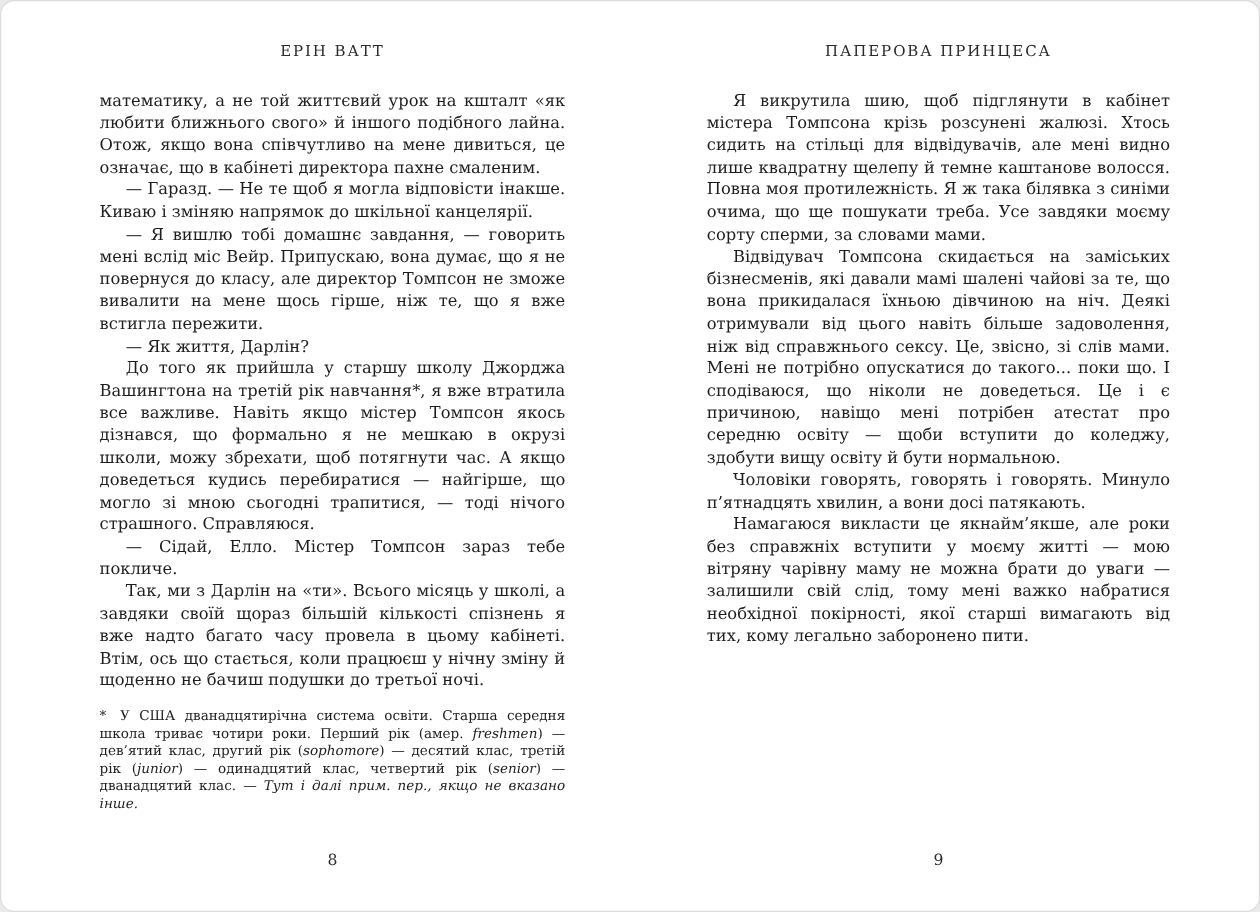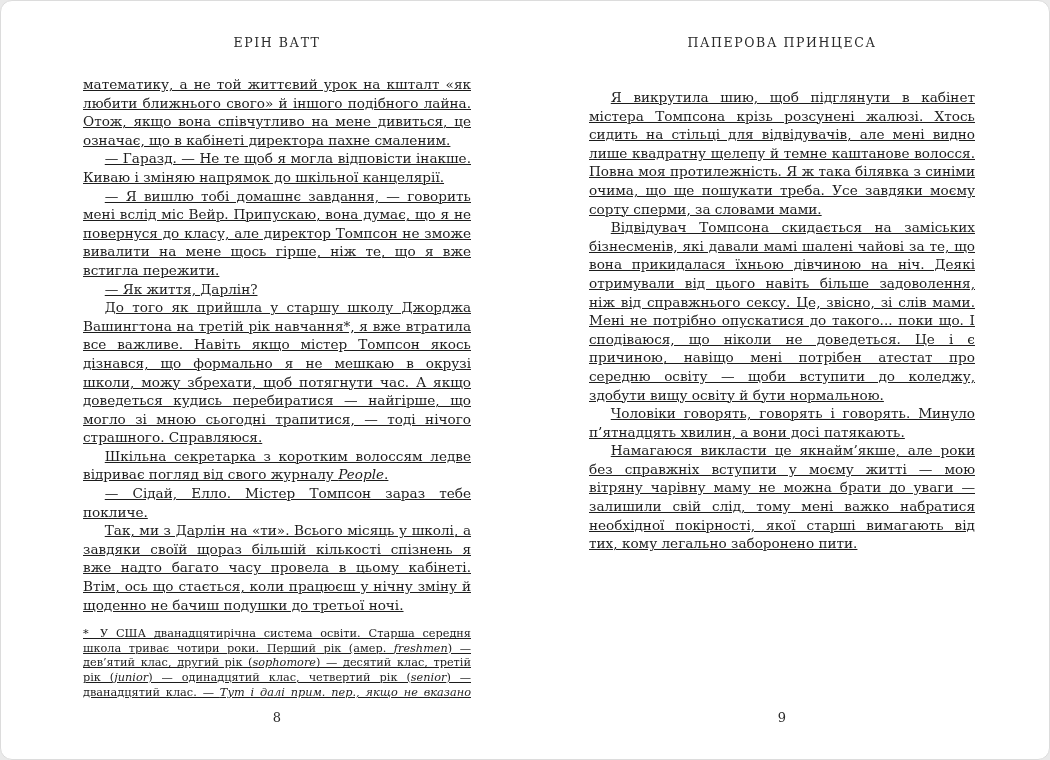--- a/index.html
+++ b/index.html
@@ -26,37 +26,36 @@
     }
     .page {
       box-sizing: border-box;
       width: 50%;
       height: 100%;
       display: flex;
       flex-direction: column;
       position: relative;
     }
     .page.left  { padding: 34px 54px 34px 82px; }
-    .page.right { padding: 34px 74px 34px 64px; gap: 13px; }
+    .page.right { padding: 34px 74px 34px 64px; }
     .running-head {
       text-align: center;
       font-size: 12.5px;
       letter-spacing: 1.6px;
       color: #2a2a2a;
       margin-bottom: 25px;
       white-space: nowrap;
     }
     .text-block {
       flex: 1 1 auto;
       font-size: 13.6px;
       line-height: 18.6px;
       color: #1d1d1d;
       text-align: justify;
       overflow: hidden;
-      text-decoration: underline;
     }
     .para {
       margin: 0;
       text-indent: 1.6em;
     }
     .para.no-indent { text-indent: 0; }
     .footnote {
       margin-top: 13px;
       font-size: 11.3px;
       line-height: 14.6px;
@@ -78,21 +77,20 @@
 <div class="book">
 
   <section class="page left">
     <header class="running-head">ЕРІН ВАТТ</header>
     <div class="text-block">
       <p class="para no-indent">математику, а не той життєвий урок на кшталт «як любити ближнього свого» й іншого подібного лайна. Отож, якщо вона співчутливо на мене дивиться, це означає, що в кабінеті директора пахне смаленим.</p>
       <p class="para">— Гаразд. — Не те щоб я могла відповісти інакше. Киваю і зміняю напрямок до шкільної канцелярії.</p>
       <p class="para">— Я вишлю тобі домашнє завдання, — говорить мені вслід міс Вейр. Припускаю, вона думає, що я не повернуся до класу, але директор Томпсон не зможе вивалити на мене щось гірше, ніж те, що я вже встигла пережити.</p>
       <p class="para">— Як життя, Дарлін?</p>
       <p class="para">До того як прийшла у старшу школу Джорджа Вашингтона на третій рік навчання*, я вже втратила все важливе. Навіть якщо містер Томпсон якось дізнався, що формально я не мешкаю в окрузі школи, можу збрехати, щоб потягнути час. А якщо доведеться кудись перебиратися — найгірше, що могло зі мною сьогодні трапитися, — тоді нічого страшного. Справляюся.</p>
-      <p class="para"><span>Шкільна секретарка з коротким волоссям ледве відриває погляд від свого журналу </span><i>People</i><span>.</span></p>
       <p class="para">— Сідай, Елло. Містер Томпсон зараз тебе покличе.</p>
       <p class="para">Так, ми з Дарлін на «ти». Всього місяць у школі, а завдяки своїй щораз більшій кількості спізнень я вже надто багато часу провела в цьому кабінеті. Втім, ось що стається, коли працюєш у нічну зміну й щоденно не бачиш подушки до третьої ночі.</p>
       <div class="footnote"><span>* У США дванадцятирічна система освіти. Старша середня школа триває чотири роки. Перший рік (амер. </span><i>freshmen</i><span>) — дев’ятий клас, другий рік (</span><i>sophomore</i><span>) — десятий клас, третій рік (</span><i>junior</i><span>) — одинадцятий клас, четвертий рік (</span><i>senior</i><span>) — дванадцятий клас. — </span><i>Тут і далі прим. пер., якщо не вказано інше.</i></div>
     </div>
     <div class="pagenum">8</div>
   </section>
 
   <section class="page right">
     <header class="running-head">ПАПЕРОВА ПРИНЦЕСА</header>
     <div class="text-block">

